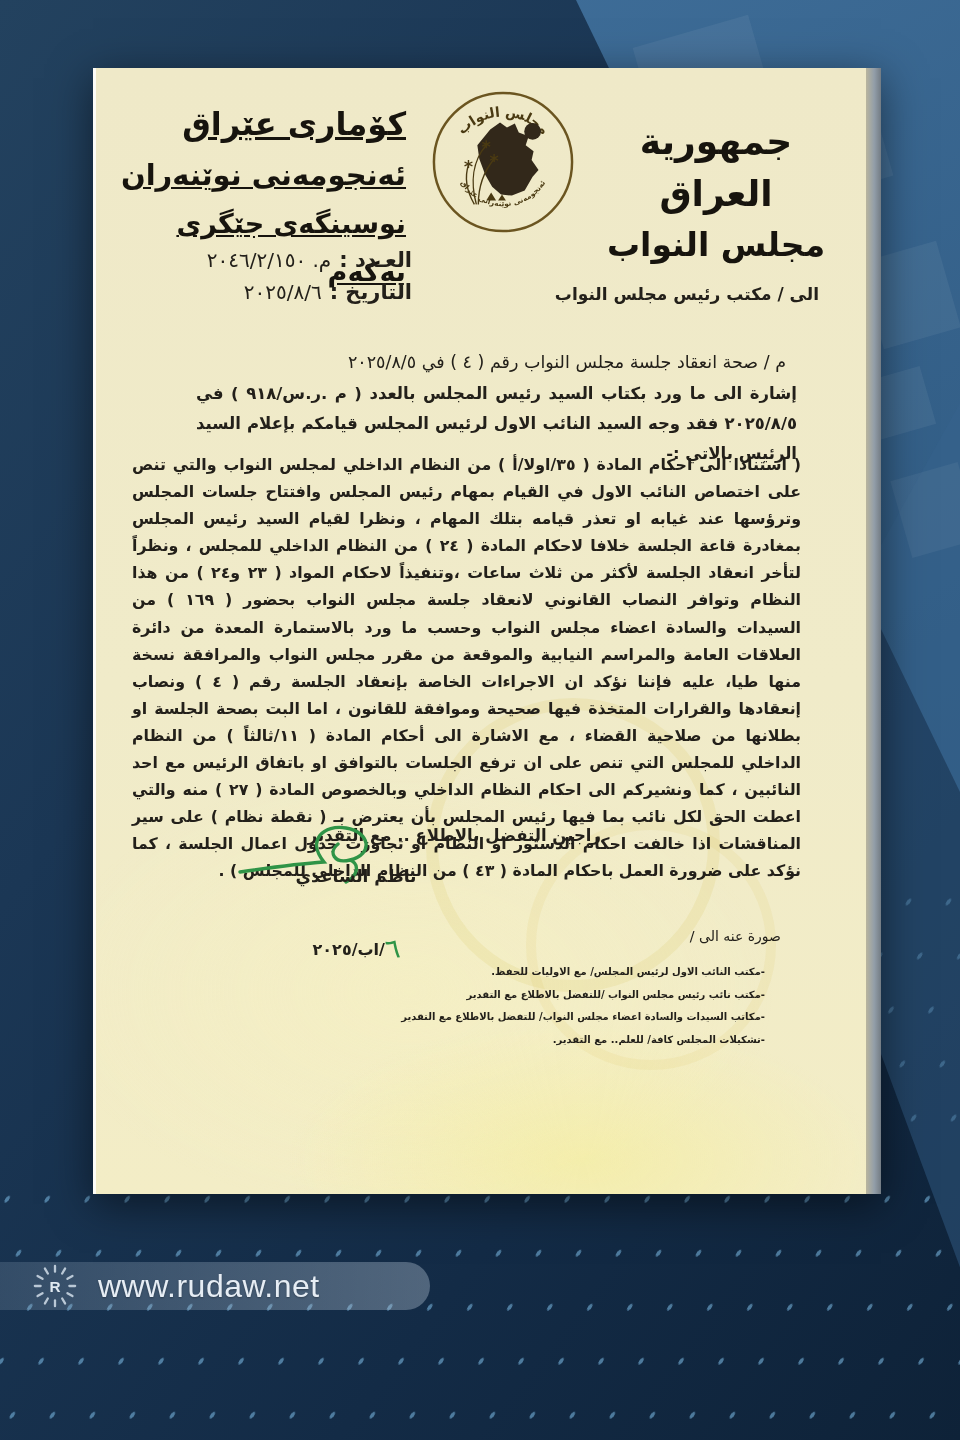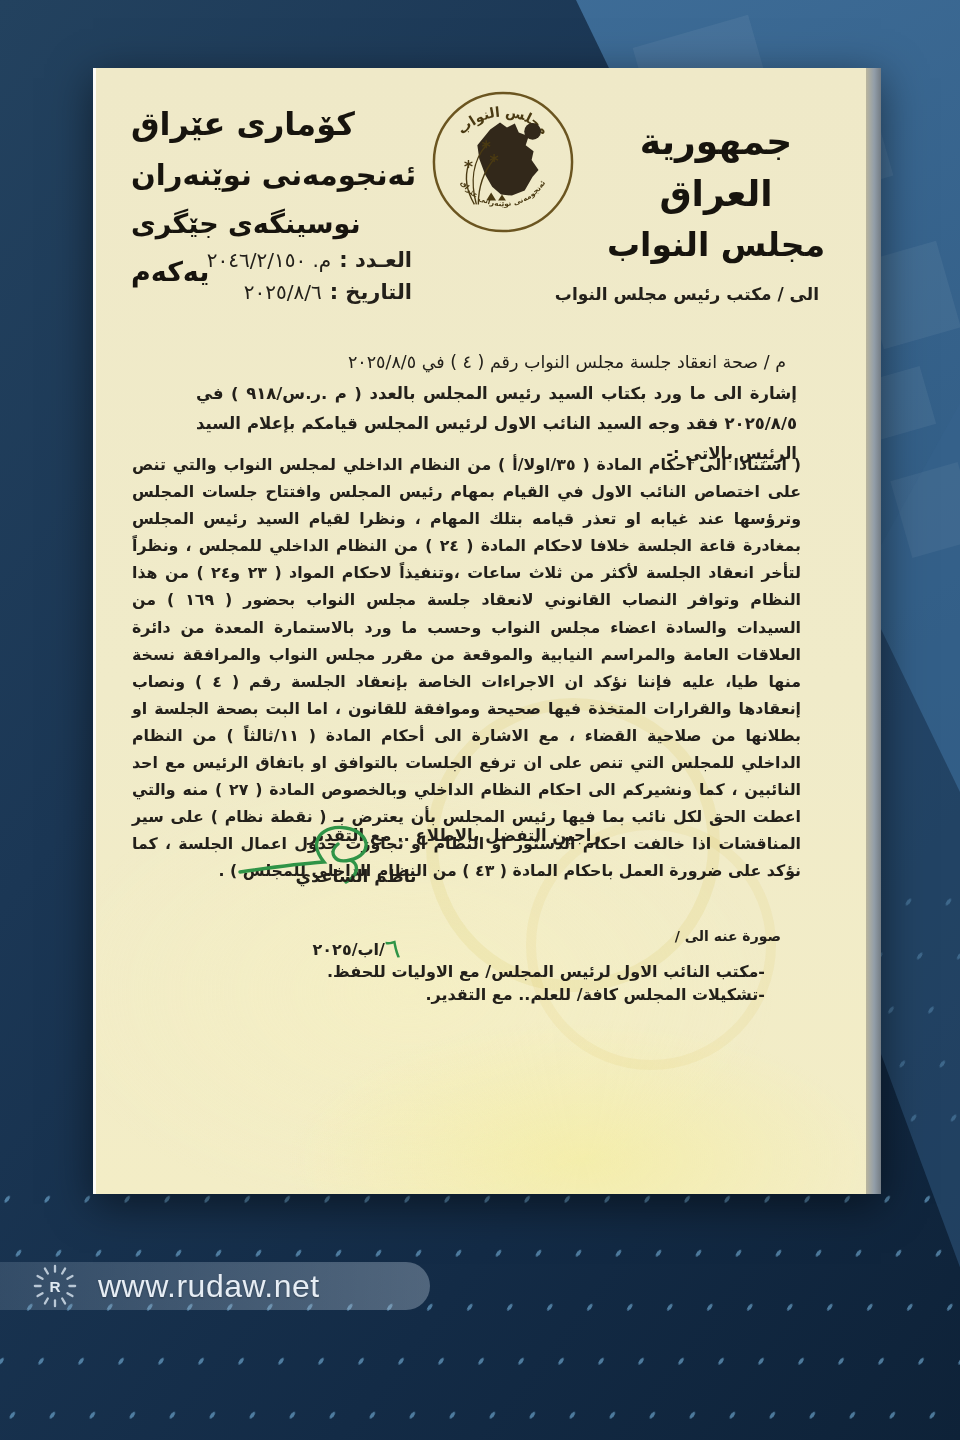--- a/index.html
+++ b/index.html
@@ -43,21 +43,21 @@
     background:linear-gradient(90deg,#b4b09a,#8a97a6 55%,#68727e);opacity:.92;}
   .ghost{position:absolute;border-radius:50%;}
   .g1{left:330px;top:630px;width:270px;height:270px;border:12px solid rgba(215,190,70,.14);}
   .g2{left:430px;top:752px;width:230px;height:230px;border:10px solid rgba(215,190,70,.10);}
   .abs{position:absolute;}
   
   .h-right{top:26px;right:40px;width:250px;text-align:center;font-weight:bold;color:#17140e;margin-top:22px;}
   .h-right .l1{font-size:36px;line-height:52px;}
   .h-right .l2{font-size:33px;line-height:50px;}
   .h-right .l3{font-size:30px;line-height:48px;}
-  .h-left{top:30px;left:35px;width:290px;text-align:left;font-weight:bold;color:#17140e;}
+  .h-left{top:30px;left:20px;width:290px;text-align:right;font-weight:bold;color:#17140e;text-decoration:underline;}
   .h-left .k1{font-size:32px;line-height:52px;}
   .h-left .k2{font-size:29px;line-height:50px;}
   .h-left .k3{font-size:27px;line-height:48px;}
   .emblem{top:20px;left:333px;width:148px;height:148px;}
   .numdate{top:180px;left:26px;width:290px;}
   .nd-row{display:flex;gap:8px;align-items:baseline;margin-bottom:8px;}
   .nd-label{font-size:21px;font-weight:bold;}
   .nd-value{font-size:20px;letter-spacing:3px;}
   .to-line{top:216px;right:62px;font-size:17px;font-weight:bold;}
   .subject{top:284px;right:95px;font-size:17.5px;font-weight:normal;}
@@ -65,22 +65,22 @@
     line-height:30px;text-align:justify;}
   .body-par{top:383px;right:80px;left:36px;font-size:15.8px;font-weight:bold;
     line-height:27.1px;text-align:justify;}
   .closing{top:758px;right:280px;font-size:16.5px;font-weight:bold;}
   .sig{top:750px;left:138px;width:178px;height:78px;}
   .signer-name{top:798px;left:150px;width:220px;text-align:center;font-size:17px;font-weight:bold;}
   .signer-title{top:829px;left:100px;width:320px;text-align:center;font-size:15.5px;font-weight:bold;}
   .sign-date{top:862px;left:150px;width:220px;text-align:center;font-size:16px;font-weight:bold;}
   .hand-green{display:inline-block;color:#2f9447;font-size:27px;font-weight:normal;
     transform:rotate(-8deg) translateY(3px);}
-  .cc-label{top:860px;right:100px;font-size:14px;font-weight:bold;}
-  .cc-list{top:893px;right:116px;font-size:16px;font-weight:bold;line-height:22.5px;text-align:right;}
+  .cc-label{top:860px;right:100px;font-size:14px;font-weight:normal;}
+  .cc-list{top:893px;right:116px;font-size:10px;font-weight:bold;line-height:22.5px;text-align:right;}
 </style>
 </head>
 <body>
 
 <div class="bg-base"></div>
 <div class="bg-light-tr"></div>
 <div class="bg-light-tr2"></div>
 <div class="tile" style="left:640px;top:30px;width:120px;height:70px;"></div>
 <div class="tile" style="left:790px;top:80px;width:90px;height:110px;"></div>
 <div class="tile" style="left:700px;top:190px;width:140px;height:70px;background:rgba(255,255,255,.08);"></div>
@@ -185,17 +185,19 @@
   </svg>
 
   <div class="abs signer-name">ناظم الساعدي</div>
   <div class="abs sign-date">
     <span class="hand-green">٦</span><span>/اب/٢٠٢٥</span>
   </div>
 
   <div class="abs cc-label">صورة عنه الى /</div>
   <div class="abs cc-list">
     <div>-مكتب النائب الاول لرئيس المجلس/ مع الاوليات للحفظ.</div>
+    <div>-مكتب نائب رئيس مجلس النواب /للتفضل بالاطلاع مع التقدير</div>
+    <div>-مكاتب السيدات والسادة اعضاء مجلس النواب/ للتفضل بالاطلاع مع التقدير</div>
     <div>-تشكيلات المجلس كافة/ للعلم.. مع التقدير.</div>
   </div>
 
   <div class="paper-edge-right"></div>
 </div>
 
 </body></html>

